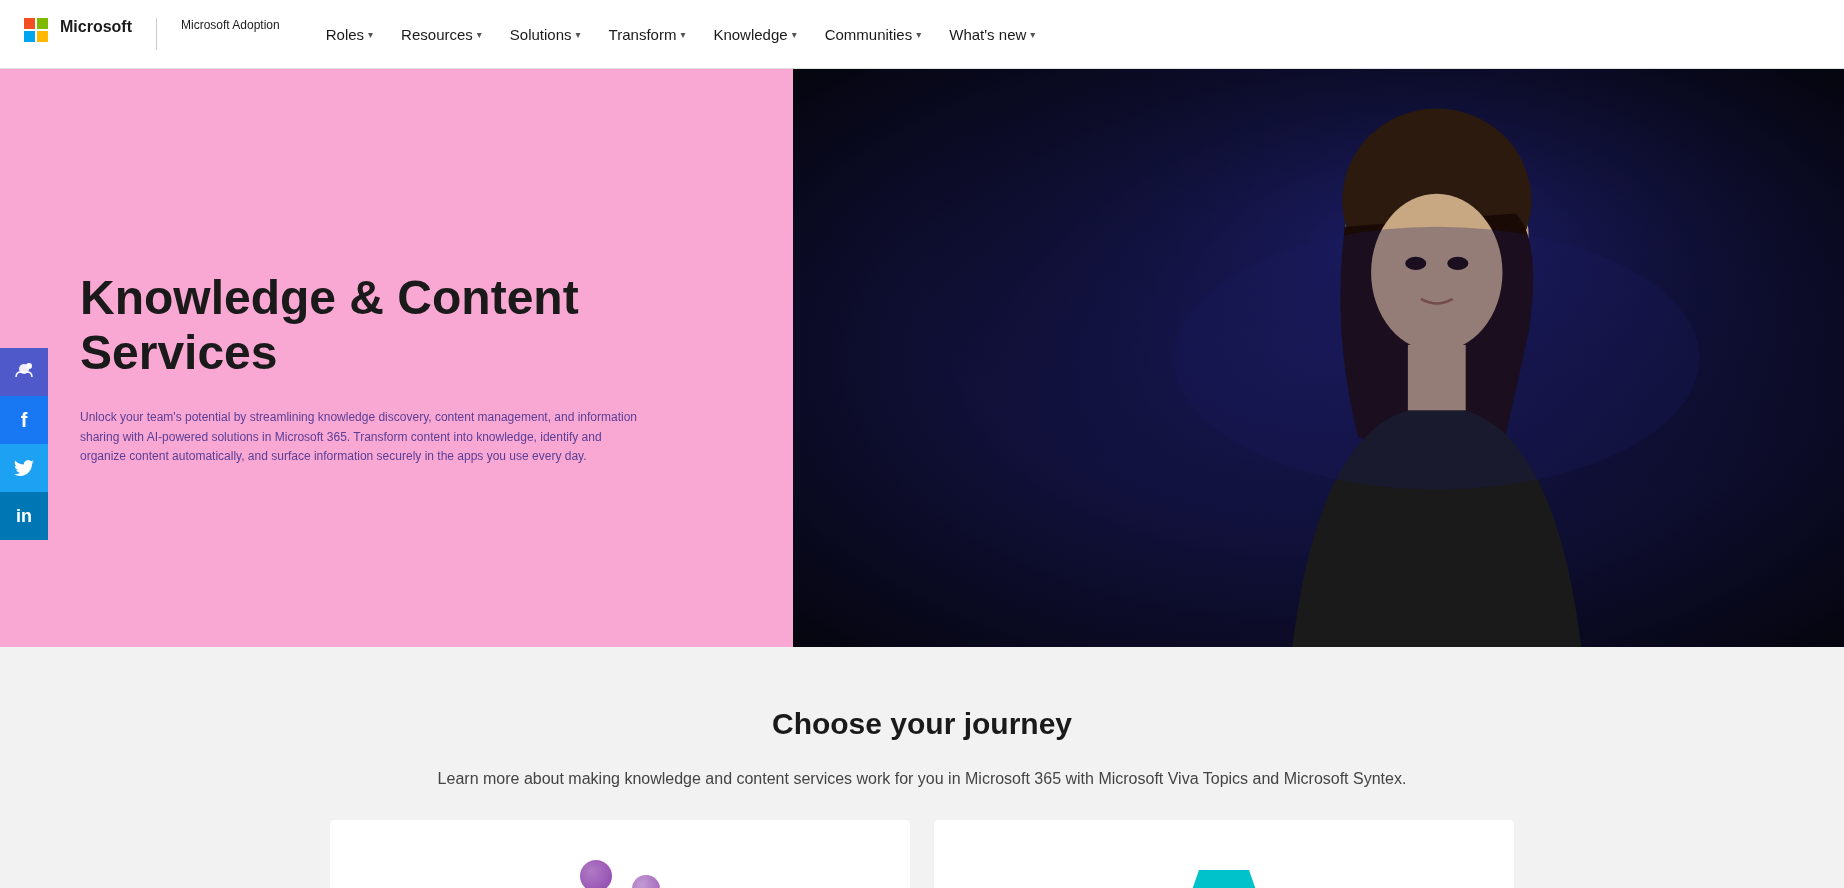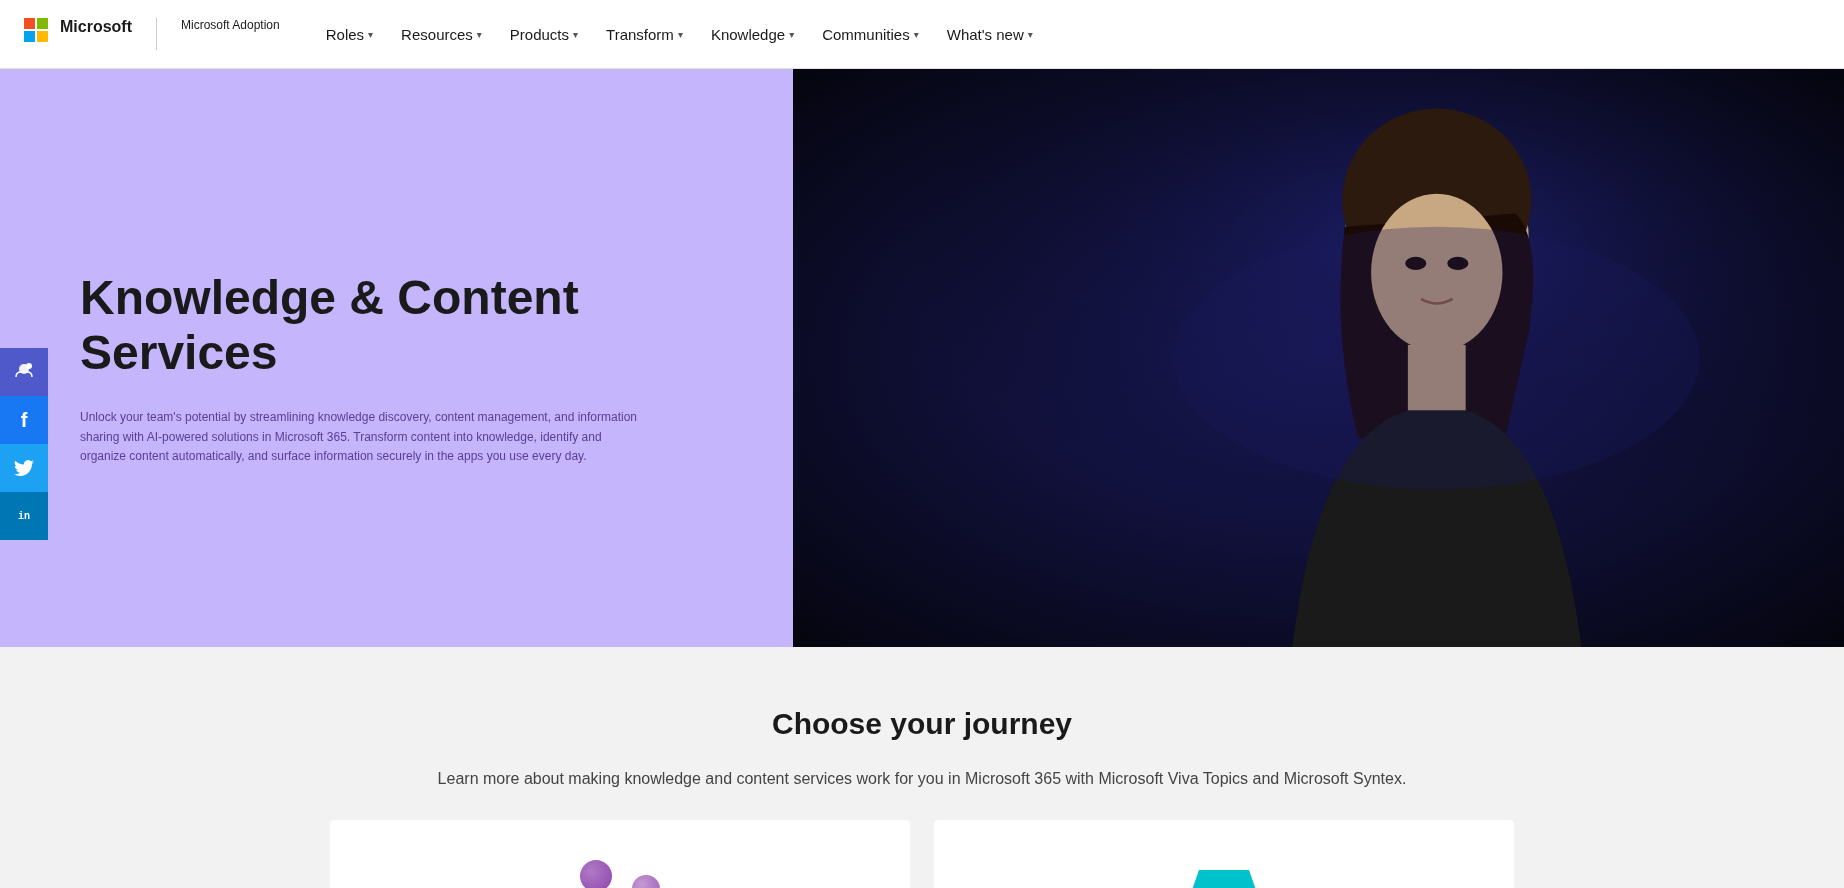--- a/index.html
+++ b/index.html
@@ -67,21 +67,21 @@
 
     
     .hero {
       display: flex;
       width: 100%;
       min-height: 440px;
       position: relative;
     }
     .hero-left {
       width: 43%;
-      background: #c4b5fd;
+      background: #f9a8d4;
       padding: 80px 60px 60px 80px;
       display: flex;
       flex-direction: column;
       justify-content: center;
     }
     .hero-title {
       font-size: 48px;
       font-weight: 700;
       color: #1a1a1a;
       line-height: 1.15;
@@ -219,21 +219,21 @@
   </a>
   <a class="social-btn facebook" href="#">
     <span style="font-weight:bold;font-size:20px;">f</span>
   </a>
   <a class="social-btn twitter" href="#">
     <svg width="20" height="17" viewBox="0 0 20 17" fill="white">
       <path d="M20 2a8.1 8.1 0 0 1-2.36.65A4.1 4.1 0 0 0 19.44.3a8.2 8.2 0 0 1-2.6 1A4.1 4.1 0 0 0 9.85 4.6 11.6 11.6 0 0 1 1.39.75a4.1 4.1 0 0 0 1.27 5.47A4 4 0 0 1 .8 5.67v.05a4.1 4.1 0 0 0 3.29 4.02 4.1 4.1 0 0 1-1.85.07 4.1 4.1 0 0 0 3.83 2.85A8.24 8.24 0 0 1 0 14.3 11.6 11.6 0 0 0 6.29 16c7.55 0 11.68-6.25 11.68-11.67l-.01-.53A8.3 8.3 0 0 0 20 2z"></path>
     </svg>
   </a>
   <a class="social-btn linkedin" href="#">
-    <span style="font-size:10px;font-weight:bold;font-family:Liberation Mono, monospace;">in</span>
+    <span style="font-size:18px;font-weight:bold;">in</span>
   </a>
 </div>
 
 <nav class="navbar">
   <a class="navbar-brand" href="#">
     <div class="ms-logo">
       <div class="ms-logo-r"></div>
       <div class="ms-logo-g"></div>
       <div class="ms-logo-b"></div>
       <div class="ms-logo-y"></div>
@@ -250,21 +250,21 @@
         </a>
       </li>
     <li>
         <a href="#">
           <span>Resources</span>
           <span class="chevron">▾</span>
         </a>
       </li>
     <li>
         <a href="#">
-          <span>Products</span>
+          <span>Solutions</span>
           <span class="chevron">▾</span>
         </a>
       </li>
     <li>
         <a href="#">
           <span>Transform</span>
           <span class="chevron">▾</span>
         </a>
       </li>
     <li>

